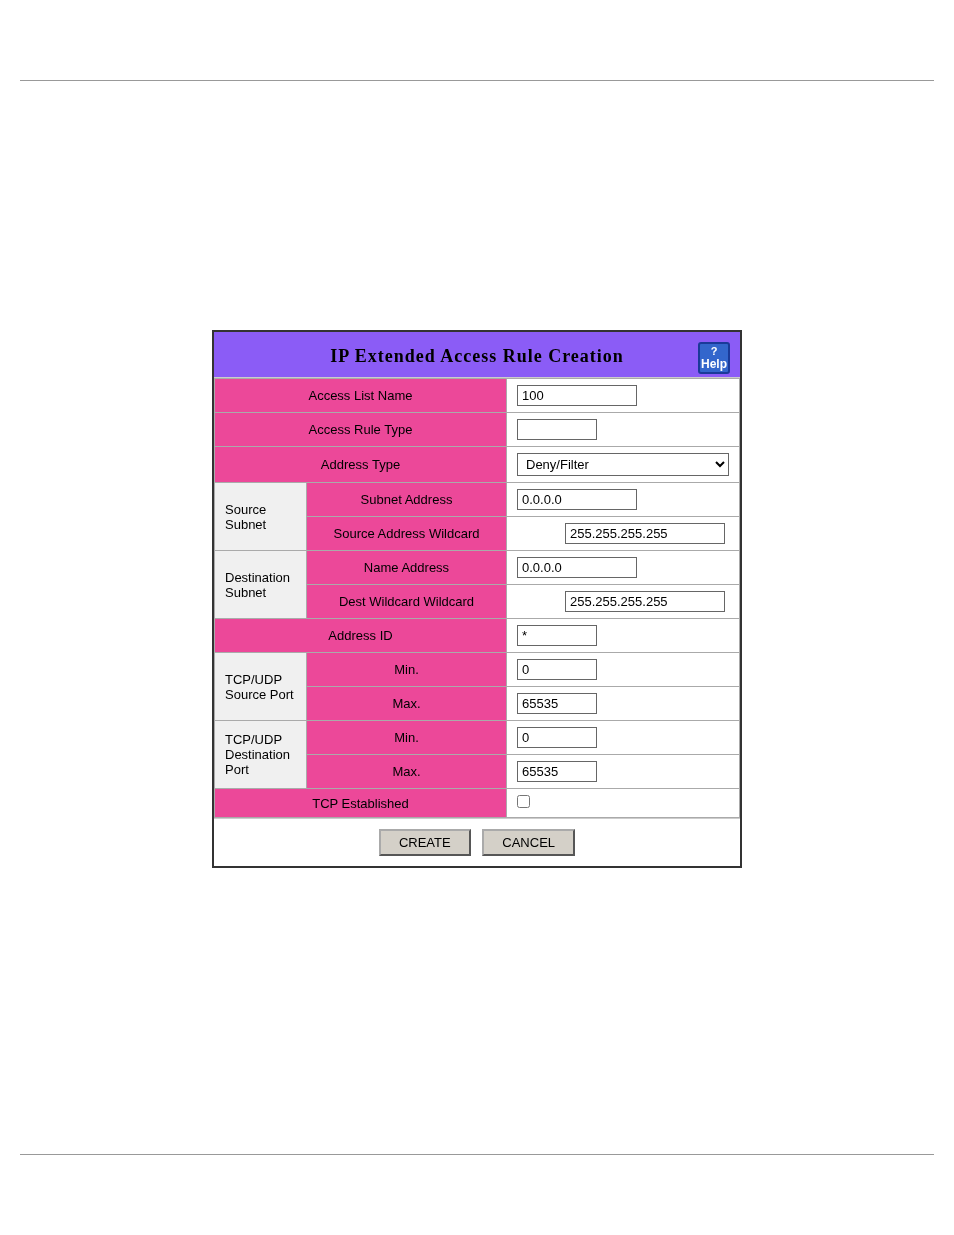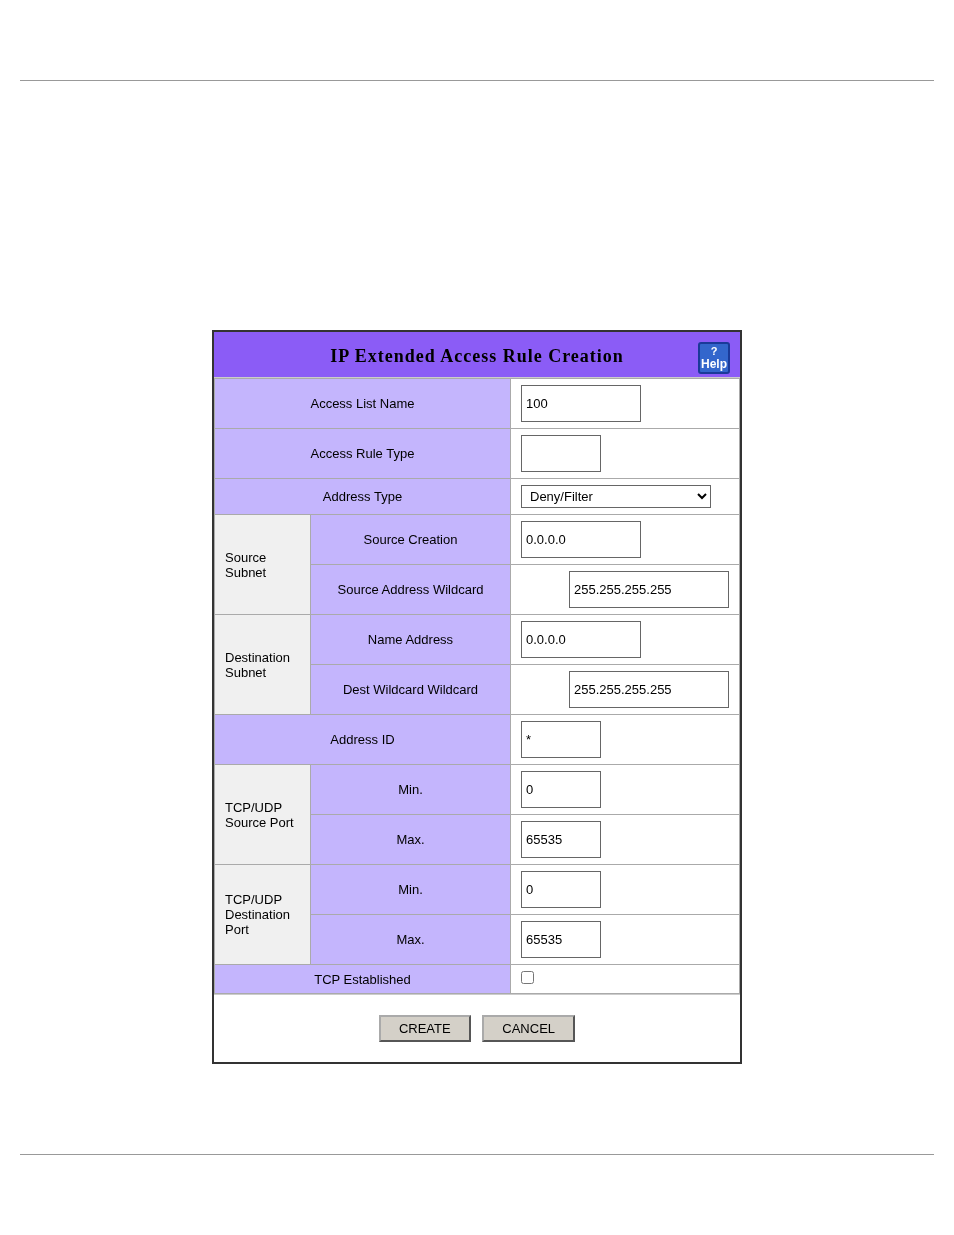--- a/index.html
+++ b/index.html
@@ -90,33 +90,33 @@
       border-collapse: collapse;
     }
 
     .form-table td {
       border: 1px solid #aaa;
       padding: 6px 10px;
       vertical-align: middle;
     }
 
     .label-cell {
-      background: #c4b5fd;
+      background: #ec4899;
       text-align: center;
       font-weight: normal;
       width: 200px;
     }
 
     .value-cell {
       background: #ffffff;
     }
 
     .input-field {
       border: 1px solid #666;
-      padding: 10px 4px;
+      padding: 2px 4px;
       font-size: 13px;
       font-family: Arial, sans-serif;
       background: white;
     }
 
     .input-sm {
       width: 80px;
     }
 
     .input-md {
@@ -127,32 +127,32 @@
       width: 160px;
       margin-left: 48px;
     }
 
     .select-field {
       border: 1px solid #666;
       padding: 2px 4px;
       font-size: 13px;
       font-family: Arial, sans-serif;
       background: white;
-      width: 190px;
+      width: 212px;
     }
 
     .rowspan-label {
       background: #f0f0f0;
       vertical-align: middle;
       font-weight: normal;
     }
 
     .buttons-row {
       text-align: center;
-      padding: 20px;
+      padding: 10px;
       background: #ffffff;
       border-top: 1px solid #ccc;
     }
 
     .btn {
       padding: 4px 18px;
       font-size: 13px;
       font-family: Arial, sans-serif;
       background: #d4d0c8;
       border: 2px outset #aaa;
@@ -201,21 +201,21 @@
             <select class="select-field">
               <option>Deny/Filter</option>
               <option>Permit</option>
               <option>Deny</option>
             </select>
           </td>
         </tr>
 
         <tr>
           <td class="rowspan-label" rowspan="2">Source<br>Subnet</td>
-          <td class="label-cell">Source Creation</td>
+          <td class="label-cell">Subnet Address</td>
           <td class="value-cell">
             <input class="input-field input-md" type="text" value="0.0.0.0" style="">
           </td>
         </tr>
 
         <tr>
           <td class="label-cell">Source Address Wildcard</td>
           <td class="value-cell">
             <input class="input-field input-lg" type="text" value="255.255.255.255" style="">
           </td>

